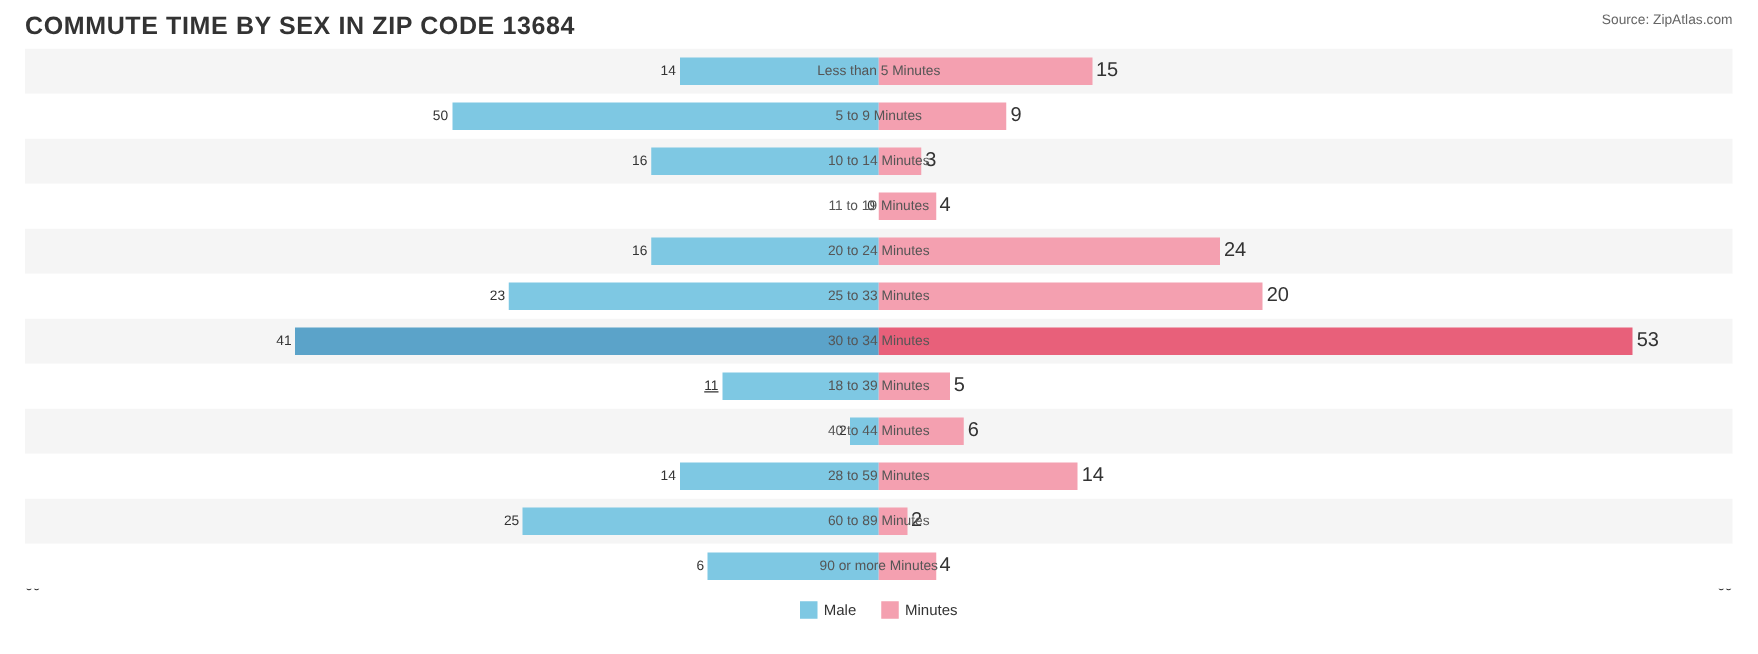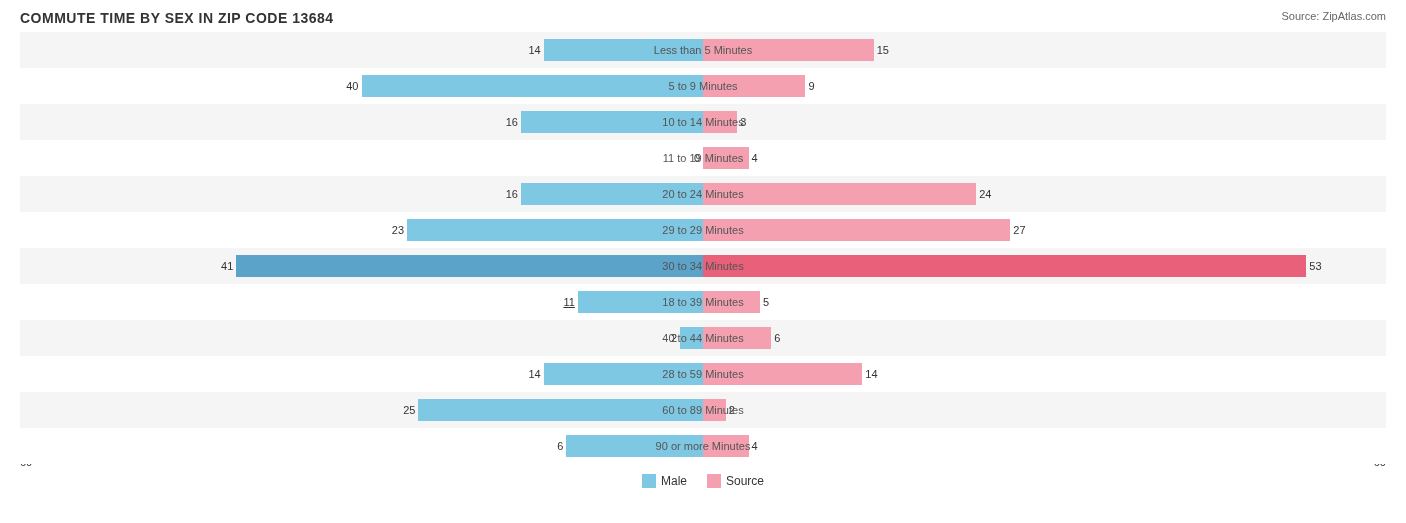--- a/index.html
+++ b/index.html
@@ -11,21 +11,21 @@
       overflow: hidden;
       position: relative;
     }
     .chart-container {
       width: 1406px;
       height: 523px;
       padding: 10px 20px 40px 20px;
       position: relative;
     }
     .chart-title {
-      font-size: 14px;
+      font-size: 20px;
       font-weight: bold;
       color: #333;
       text-transform: uppercase;
       letter-spacing: 0.5px;
       margin-bottom: 6px;
     }
     .source-label {
       position: absolute;
       top: 10px;
       right: 20px;
@@ -86,21 +86,21 @@
       position: absolute;
       font-size: 11px;
       color: #333;
       top: 50%;
       transform: translateY(-50%);
       right: 50%;
       white-space: nowrap;
     }
     .value-female {
       position: absolute;
-      font-size: 11px;
+      font-size: 16px;
       color: #333;
       top: 50%;
       transform: translateY(-50%);
       left: 50%;
       white-space: nowrap;
     }
     
     .row-highlight .bar-male {
       background: #5ba3c9;
     }
@@ -151,21 +151,21 @@
       <span class="label-center">Less than 5 Minutes</span>
       <span class="value-male" style="right:calc(50% + 162.36666666666667px);">14</span>
       <span class="value-female" style="left:calc(50% + 173.75px);">15</span>
     </div>
   </div>
       <div class="row">
     <div class="row-content">
       <div class="bar-male" style="width:341.5px; margin-right:0;"></div>
       <div class="bar-female" style="width:102.44999999999999px;"></div>
       <span class="label-center">5 to 9 Minutes</span>
-      <span class="value-male" style="right:calc(50% + 344.5px);">40</span>
+      <span class="value-male" style="right:calc(50% + 344.5px);">50</span>
       <span class="value-female" style="left:calc(50% + 105.44999999999999px);">9</span>
     </div>
   </div>
       <div class="row">
     <div class="row-content">
       <div class="bar-male" style="width:182.13333333333333px; margin-right:0;"></div>
       <div class="bar-female" style="width:34.15px;"></div>
       <span class="label-center">10 to 14 Minutes</span>
       <span class="value-male" style="right:calc(50% + 185.13333333333333px);">16</span>
       <span class="value-female" style="left:calc(50% + 37.15px);">3</span>
@@ -186,23 +186,23 @@
       <div class="bar-female" style="width:273.2px;"></div>
       <span class="label-center">20 to 24 Minutes</span>
       <span class="value-male" style="right:calc(50% + 185.13333333333333px);">16</span>
       <span class="value-female" style="left:calc(50% + 276.2px);">24</span>
     </div>
   </div>
       <div class="row">
     <div class="row-content">
       <div class="bar-male" style="width:295.96666666666664px; margin-right:0;"></div>
       <div class="bar-female" style="width:307.34999999999997px;"></div>
-      <span class="label-center">29 to 29 Minutes</span>
+      <span class="label-center">25 to 33 Minutes</span>
       <span class="value-male" style="right:calc(50% + 298.96666666666664px);">23</span>
-      <span class="value-female" style="left:calc(50% + 310.34999999999997px);">27</span>
+      <span class="value-female" style="left:calc(50% + 310.34999999999997px);">20</span>
     </div>
   </div>
       <div class="row row-highlight">
     <div class="row-content">
       <div class="bar-male" style="width:466.71666666666664px; margin-right:0;"></div>
       <div class="bar-female" style="width:603.3166666666666px;"></div>
       <span class="label-center">30 to 34 Minutes</span>
       <span class="value-male" style="right:calc(50% + 469.71666666666664px);">41</span>
       <span class="value-female" style="left:calc(50% + 606.3166666666666px);">53</span>
     </div>
@@ -259,16 +259,16 @@
     <span>60</span>
   </div>
 
   <div class="legend">
     <div class="legend-item">
       <div class="legend-box legend-box-male"></div>
       <span>Male</span>
     </div>
     <div class="legend-item">
       <div class="legend-box legend-box-female"></div>
-      <span>Source</span>
+      <span>Minutes</span>
     </div>
   </div>
 </div>
 
 </body></html>

